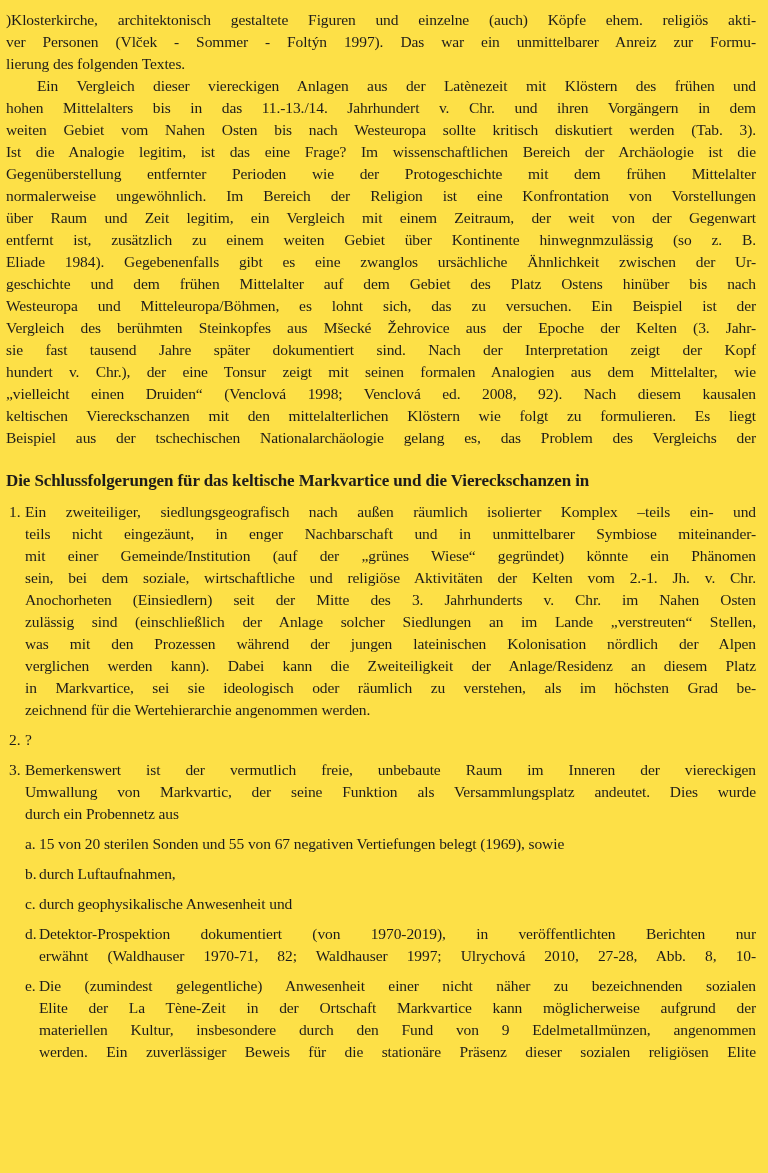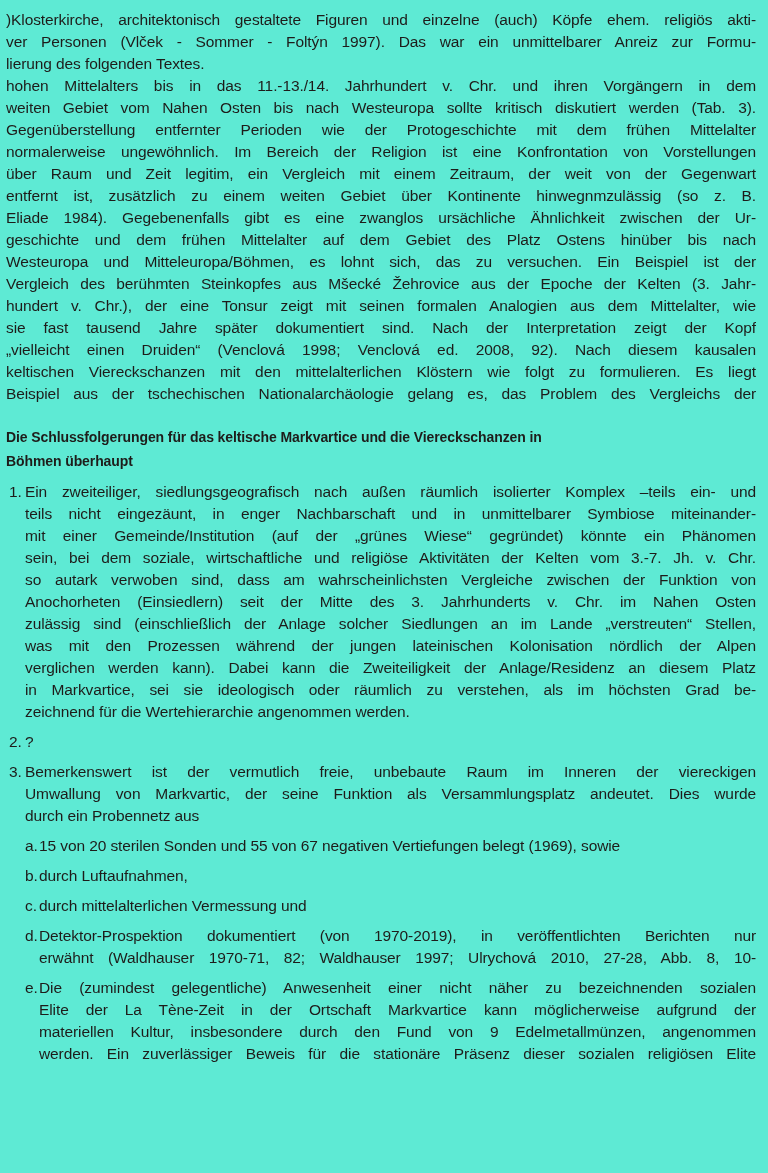--- a/index.html
+++ b/index.html
@@ -5,89 +5,89 @@
   html, body {
     margin: 0;
     padding: 0;
     background: #fcfcfb;
   }
   .page {
     box-sizing: border-box;
     width: 768px;
     height: 1173px;
     padding: 9px 12px 0 6px;
-    background: #5eead4;
+    background: #fde047;
     color: #1e1c1a;
-    font-family: Liberation Sans, sans-serif;
+    font-family: Liberation Serif, serif;
     font-size: 15.5px;
     line-height: 22px;
     letter-spacing: -0.1px;
     overflow: hidden;
   }
   .para { margin: 0; }
   .tline {
     text-align: justify;
     text-align-last: justify;
     height: 22px;
     overflow: hidden;
   }
   .tline.end {
     text-align-last: left;
   }
   .tline.findent { text-indent: 31px; }
   .heading {
     font-weight: bold;
-    font-size: 14px;
+    font-size: 17px;
     line-height: 24px;
     margin: 20px 0 4px 0;
   }
   .heading .tline { height: 24px; text-align: left; text-align-last: left; }
   .item { position: relative; margin-top: 8px; }
   .item.lvl1 { padding-left: 19px; }
   .item.lvl1 > .marker { position: absolute; left: 3px; top: 0; }
   .item.lvl2 { padding-left: 33px; }
   .item.lvl2 > .marker { position: absolute; left: 19px; top: 0; }
 </style>
 </head>
 <body>
 
 <div class="page">
     <div class="para">
       <div class="tline">)Klosterkirche, architektonisch gestaltete Figuren und einzelne (auch) Köpfe ehem. religiös akti-</div>
       <div class="tline">ver Personen (Vlček - Sommer - Foltýn 1997). Das war ein unmittelbarer Anreiz zur Formu-</div>
       <div class="tline end">lierung des folgenden Textes.</div>
     </div>
     <div class="para">
+      <div class="tline findent">Ein Vergleich dieser viereckigen Anlagen aus der Latènezeit mit Klöstern des frühen und</div>
       <div class="tline">hohen Mittelalters bis in das 11.-13./14. Jahrhundert v. Chr. und ihren Vorgängern in dem</div>
       <div class="tline">weiten Gebiet vom Nahen Osten bis nach Westeuropa sollte kritisch diskutiert werden (Tab. 3).</div>
+      <div class="tline">Ist die Analogie legitim, ist das eine Frage? Im wissenschaftlichen Bereich der Archäologie ist die</div>
       <div class="tline">Gegenüberstellung entfernter Perioden wie der Protogeschichte mit dem frühen Mittelalter</div>
       <div class="tline">normalerweise ungewöhnlich. Im Bereich der Religion ist eine Konfrontation von Vorstellungen</div>
       <div class="tline">über Raum und Zeit legitim, ein Vergleich mit einem Zeitraum, der weit von der Gegenwart</div>
       <div class="tline">entfernt ist, zusätzlich zu einem weiten Gebiet über Kontinente hinwegnmzulässig (so z. B.</div>
       <div class="tline">Eliade 1984). Gegebenenfalls gibt es eine zwanglos ursächliche Ähnlichkeit zwischen der Ur-</div>
       <div class="tline">geschichte und dem frühen Mittelalter auf dem Gebiet des Platz Ostens hinüber bis nach</div>
       <div class="tline">Westeuropa und Mitteleuropa/Böhmen, es lohnt sich, das zu versuchen. Ein Beispiel ist der</div>
       <div class="tline">Vergleich des berühmten Steinkopfes aus Mšecké Žehrovice aus der Epoche der Kelten (3. Jahr-</div>
+      <div class="tline">sie fast tausend Jahre später dokumentiert sind. Nach der Interpretation zeigt der Kopf</div>
       <div class="tline">hundert v. Chr.), der eine Tonsur zeigt mit seinen formalen Analogien aus dem Mittelalter, wie</div>
-      <div class="tline">sie fast tausend Jahre später dokumentiert sind. Nach der Interpretation zeigt der Kopf</div>
       <div class="tline">„vielleicht einen Druiden“ (Venclová 1998; Venclová ed. 2008, 92). Nach diesem kausalen</div>
       <div class="tline">keltischen Viereckschanzen mit den mittelalterlichen Klöstern wie folgt zu formulieren. Es liegt</div>
       <div class="tline">Beispiel aus der tschechischen Nationalarchäologie gelang es, das Problem des Vergleichs der</div>
     </div>
     <div class="heading">
       <div class="tline end">Die Schlussfolgerungen für das keltische Markvartice und die Viereckschanzen in</div>
-      <div class="tline end">Böhmen überhaupt</div>
     </div>
     <div class="item lvl1">
       <span class="marker">1.</span>
       <div class="tline">Ein zweiteiliger, siedlungsgeografisch nach außen räumlich isolierter Komplex –teils ein- und</div>
       <div class="tline">teils nicht eingezäunt, in enger Nachbarschaft und in unmittelbarer Symbiose miteinander-</div>
       <div class="tline">mit einer Gemeinde/Institution (auf der „grünes Wiese“ gegründet) könnte ein Phänomen</div>
-      <div class="tline">sein, bei dem soziale, wirtschaftliche und religiöse Aktivitäten der Kelten vom 3.-7. Jh. v. Chr.</div>
-      <div class="tline">so autark verwoben sind, dass am wahrscheinlichsten Vergleiche zwischen der Funktion von</div>
+      <div class="tline">sein, bei dem soziale, wirtschaftliche und religiöse Aktivitäten der Kelten vom 2.-1. Jh. v. Chr.</div>
       <div class="tline">Anochorheten (Einsiedlern) seit der Mitte des 3. Jahrhunderts v. Chr. im Nahen Osten</div>
       <div class="tline">zulässig sind (einschließlich der Anlage solcher Siedlungen an im Lande „verstreuten“ Stellen,</div>
       <div class="tline">was mit den Prozessen während der jungen lateinischen Kolonisation nördlich der Alpen</div>
       <div class="tline">verglichen werden kann). Dabei kann die Zweiteiligkeit der Anlage/Residenz an diesem Platz</div>
       <div class="tline">in Markvartice, sei sie ideologisch oder räumlich zu verstehen, als im höchsten Grad be-</div>
       <div class="tline end">zeichnend für die Wertehierarchie angenommen werden.</div>
     </div>
     <div class="item lvl1">
       <span class="marker">2.</span>
       <div class="tline end">?</div>
@@ -101,21 +101,21 @@
     <div class="item lvl2">
       <span class="marker">a.</span>
       <div class="tline end">15 von 20 sterilen Sonden und 55 von 67 negativen Vertiefungen belegt (1969), sowie</div>
     </div>
     <div class="item lvl2">
       <span class="marker">b.</span>
       <div class="tline end">durch Luftaufnahmen,</div>
     </div>
     <div class="item lvl2">
       <span class="marker">c.</span>
-      <div class="tline end">durch mittelalterlichen Vermessung und</div>
+      <div class="tline end">durch geophysikalische Anwesenheit und</div>
     </div>
     <div class="item lvl2">
       <span class="marker">d.</span>
       <div class="tline">Detektor-Prospektion dokumentiert (von 1970-2019), in veröffentlichten Berichten nur</div>
       <div class="tline">erwähnt (Waldhauser 1970-71, 82; Waldhauser 1997; Ulrychová 2010, 27-28, Abb. 8, 10-</div>
     </div>
     <div class="item lvl2">
       <span class="marker">e.</span>
       <div class="tline">Die (zumindest gelegentliche) Anwesenheit einer nicht näher zu bezeichnenden sozialen</div>
       <div class="tline">Elite der La Tène-Zeit in der Ortschaft Markvartice kann möglicherweise aufgrund der</div>

